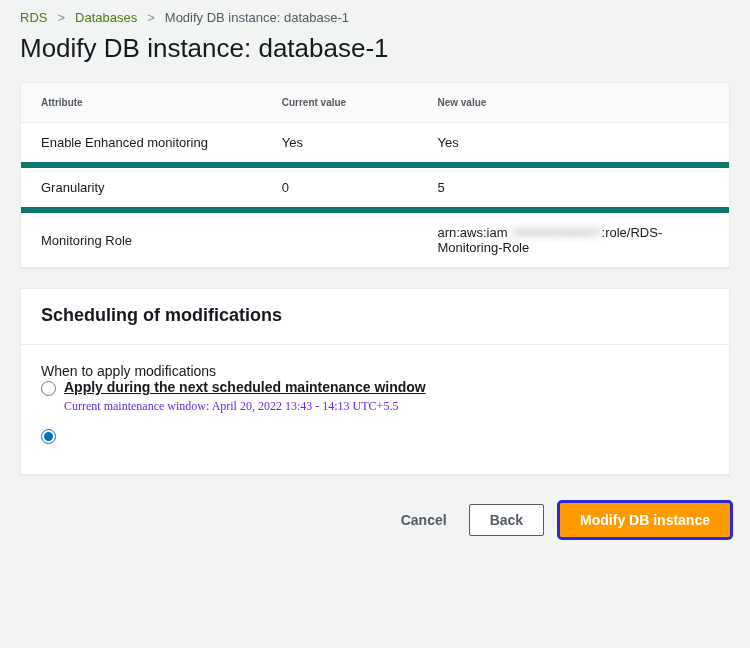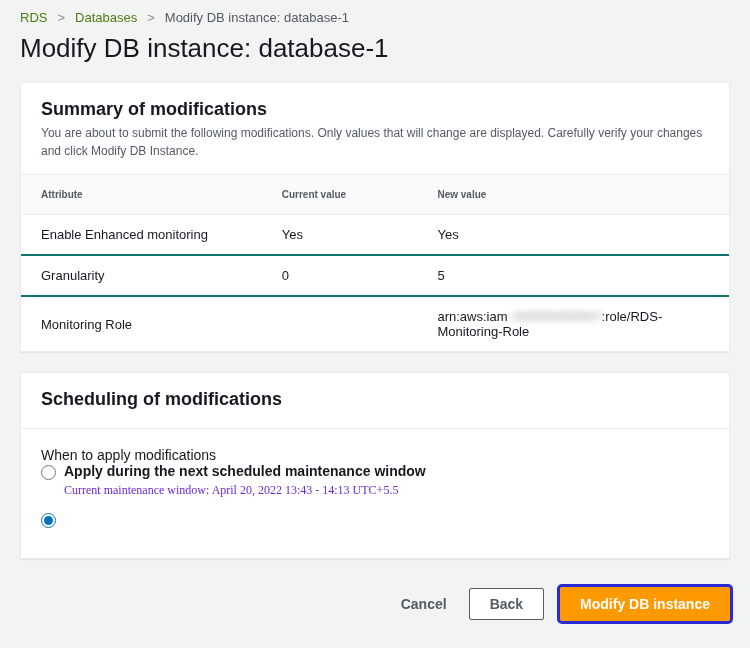--- a/index.html
+++ b/index.html
@@ -37,33 +37,33 @@
       font-size: 10px;
       font-weight: 700;
       color: #545b64;
       padding: 14px 20px;
       border-bottom: 1px solid #eaeded;
       background: #fafafa;
     }
     td {
       padding: 12px 20px;
       font-size: 13px;
-      border-bottom: 2px solid #0f766e;
+      border-bottom: 6px solid #0f766e;
       color: #16191f;
     }
     tr:last-child td { border-bottom: none; }
     .panel-body { padding: 18px 20px; }
     .sched-label { font-size: 14px; margin-bottom: 0; }
     .radio-row { display: flex; align-items: flex-start; gap: 8px; margin-bottom: 12px; }
     .radio-row input[type=radio] {
       margin-top: 2px;
       width: 15px; height: 15px;
       accent-color: #0073bb;
     }
-    .radio-row .rb-label { font-size: 14px; font-weight: 700; color: #16191f; }
+    .radio-row .rb-label { font-size: 14px; font-weight: 700; color: #16191f; text-decoration: underline; }
     .radio-row .rb-desc { font-size: 12px; color: #6d28d9; line-height: 1.5; margin-top: 2px; font-family: Liberation Serif, serif; }
     .footer-actions {
       display: flex;
       justify-content: flex-end;
       align-items: center;
       gap: 16px;
       padding-top: 8px;
     }
     .btn-link {
       background: none; border: none; color: #545b64;
@@ -96,24 +96,20 @@
   <a href="#">RDS</a>
   <span class="sep">&gt;</span>
   <a href="#">Databases</a>
   <span class="sep">&gt;</span>
   <span class="current">Modify DB instance: database-1</span>
 </nav>
 
 <h1 class="page-title">Modify DB instance: database-1</h1>
 
 <section class="panel">
-  <div class="panel-header">
-    <h2>Summary of modifications</h2>
-    <p>You are about to submit the following modifications. Only values that will change are displayed. Carefully verify your changes and click Modify DB Instance.</p>
-  </div>
   <table>
     <thead>
       <tr>
         <th style="width:34%">Attribute</th>
         <th style="width:22%">Current value</th>
         <th>New value</th>
       </tr>
     </thead>
     <tbody>
       <tr>

